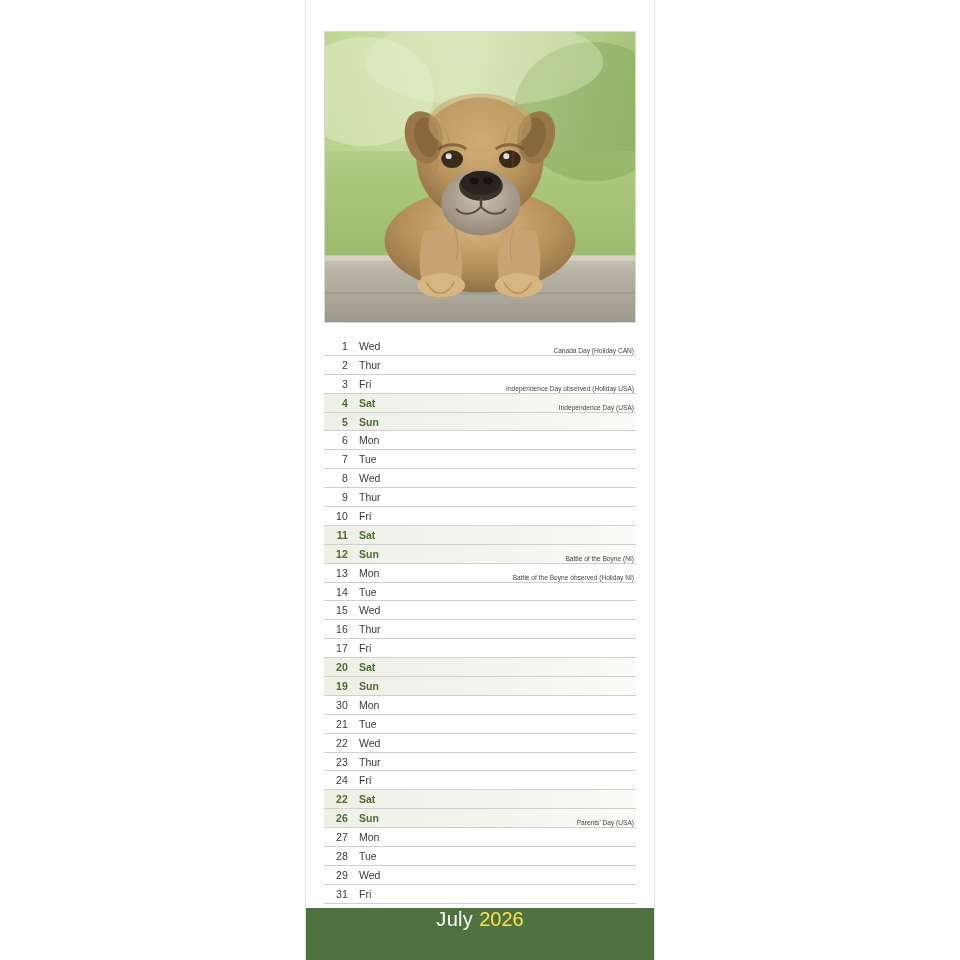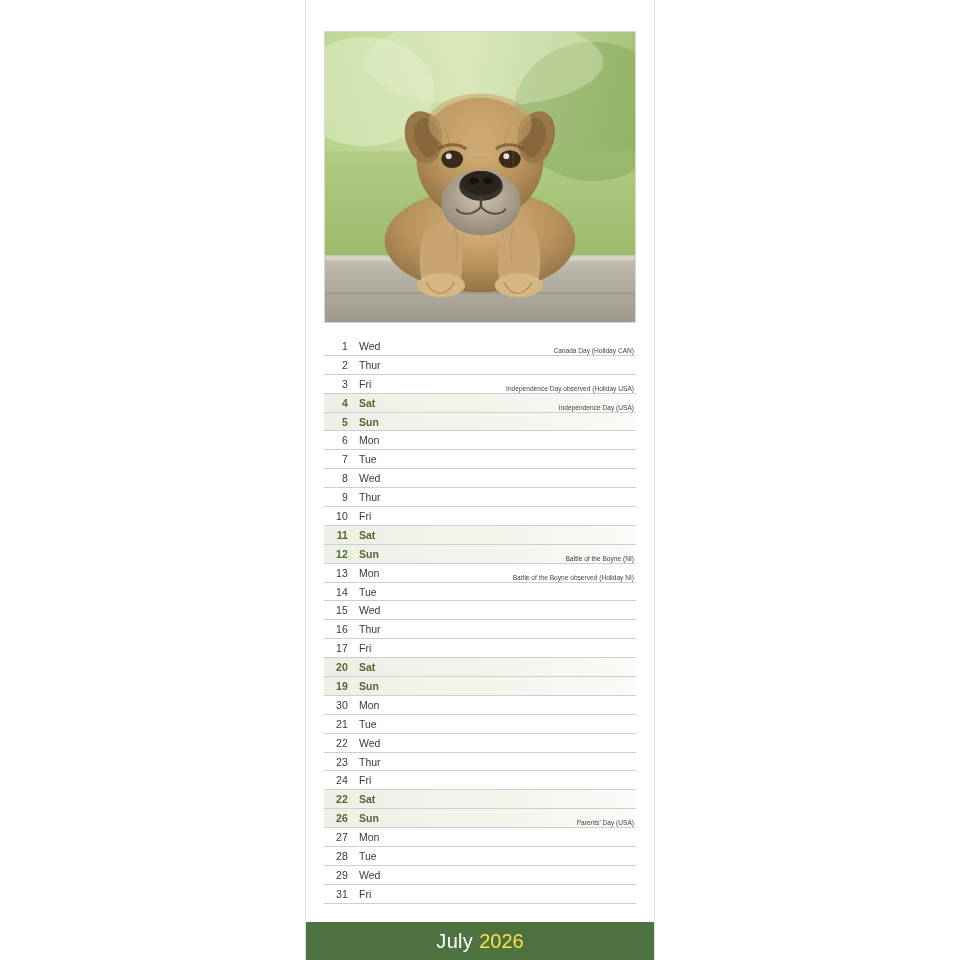--- a/index.html
+++ b/index.html
@@ -94,24 +94,23 @@
     right: 2px;
     bottom: 1px;
     font-size: 6.6px;
     color: #444444;
     white-space: nowrap;
   }
 
   
   #footer-band {
     margin-top: auto;
-    height: 38px;
+    height: 52px;
     background: #4f7340;
     display: flex;
-    align-items: center;
     justify-content: center;
     color: #ffffff;
   }
 
   #month-name {
     font-size: 20px;
     font-weight: normal;
     letter-spacing: 0.3px;
   }
 

